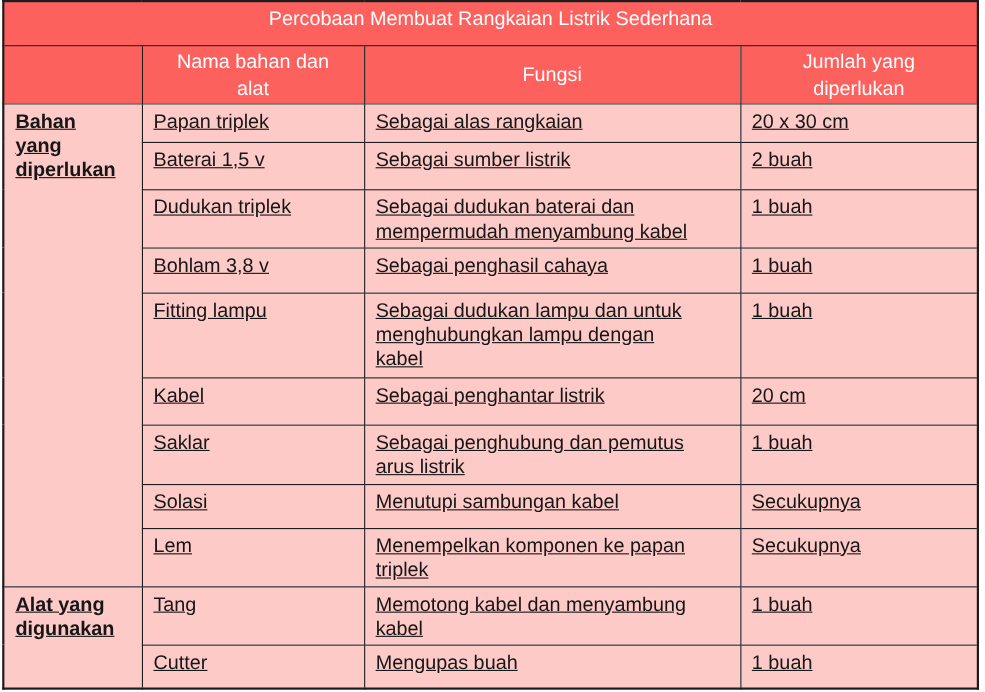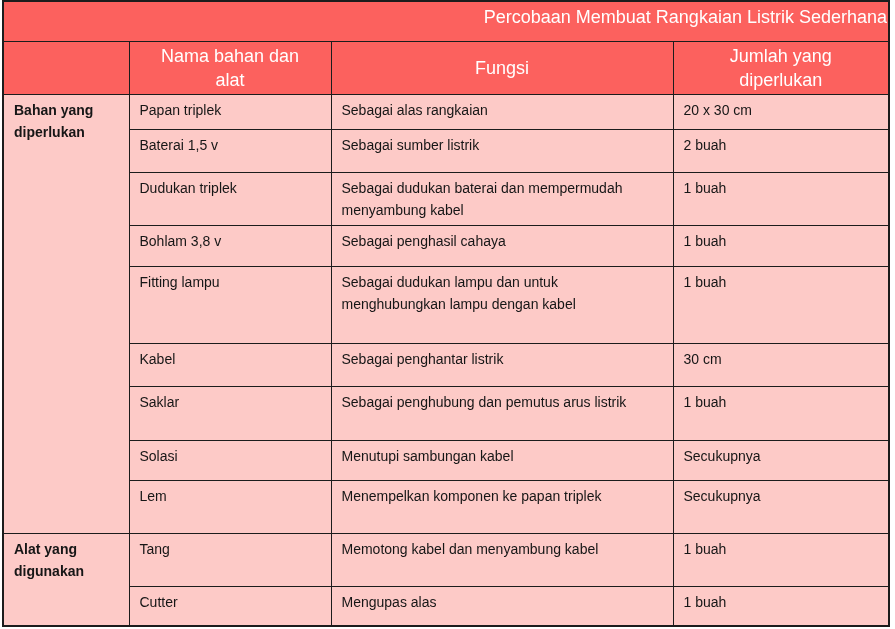--- a/index.html
+++ b/index.html
@@ -25,21 +25,21 @@
   }
   td{
     border:1px solid var(--border);
     vertical-align:top;
     overflow:hidden;
   }
   
   td.title-cell{
     background:var(--red);
     color:var(--header-text);
-    text-align:right;
+    text-align:center;
     font-size:18px;
     line-height:22px;
     height:40px;
     padding-top:4px;
   }
   
   td.header-cell{
     background:var(--red);
     color:var(--header-text);
     text-align:center;
@@ -47,23 +47,24 @@
     font-size:18px;
     line-height:24px;
     height:50px;
     padding:2px 4px;
   }
   .hdr-text{max-width:160px;margin:0 auto;}
   
   td.cell, td.group-cell{
     background:var(--pink);
     color:var(--body-text);
-    font-size:14px;
+    font-size:18px;
     line-height:22px;
     padding:4px 6px 4px 10px;
+    text-decoration:underline;
   }
   td.group-cell{font-weight:bold;}
   .group-text{max-width:96px;}
   td.c2 .cell-text{max-width:292px;}
 </style>
 </head>
 <body>
 
 <table class="doc-table">
   <colgroup>
@@ -150,21 +151,21 @@
         </td>
       </tr>
       <tr style="height: 43px;">
         <td class="cell c1">
           <div class="cell-text">Kabel</div>
         </td>
         <td class="cell c2">
           <div class="cell-text">Sebagai penghantar listrik</div>
         </td>
         <td class="cell c3">
-          <div class="cell-text">30 cm</div>
+          <div class="cell-text">20 cm</div>
         </td>
       </tr>
       <tr style="height: 54px;">
         <td class="cell c1">
           <div class="cell-text">Saklar</div>
         </td>
         <td class="cell c2">
           <div class="cell-text">Sebagai penghubung dan pemutus arus listrik</div>
         </td>
         <td class="cell c3">
@@ -205,20 +206,20 @@
         </td>
         <td class="cell c3">
           <div class="cell-text">1 buah</div>
         </td>
       </tr>
       <tr style="height: 40px;">
         <td class="cell c1">
           <div class="cell-text">Cutter</div>
         </td>
         <td class="cell c2">
-          <div class="cell-text">Mengupas alas</div>
+          <div class="cell-text">Mengupas buah</div>
         </td>
         <td class="cell c3">
           <div class="cell-text">1 buah</div>
         </td>
       </tr>
     </tbody>
 </table>
 
 </body></html>

